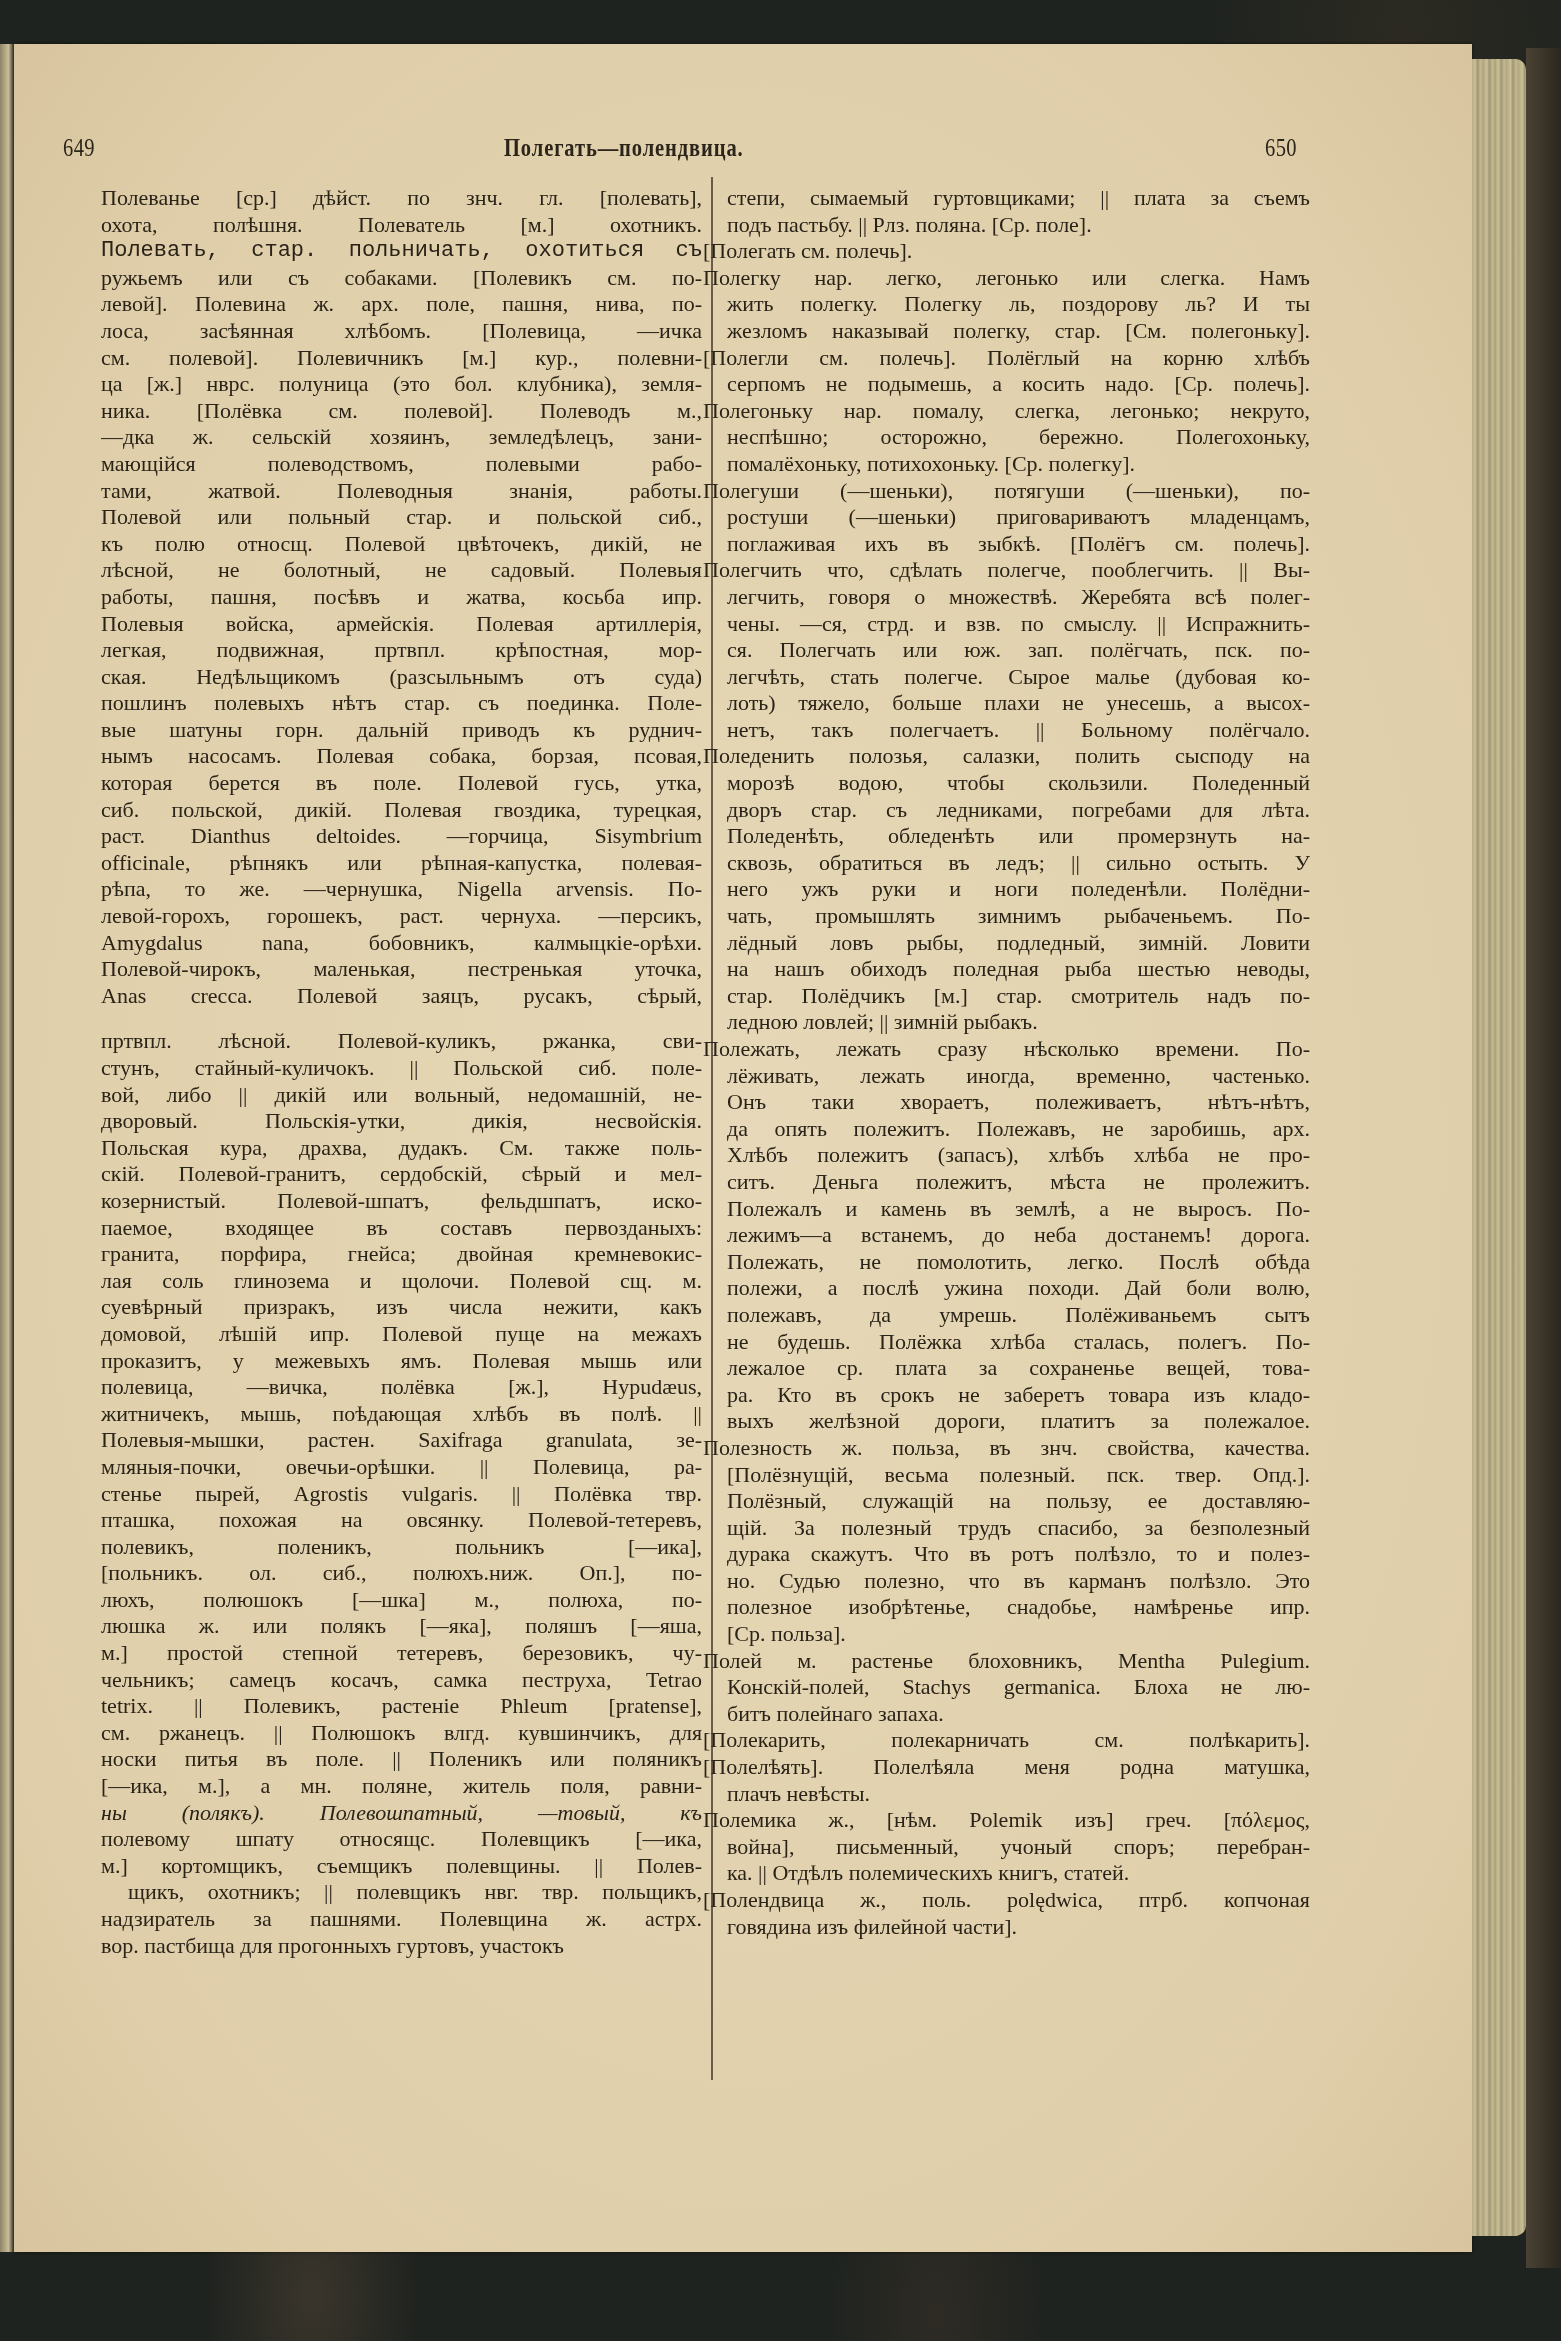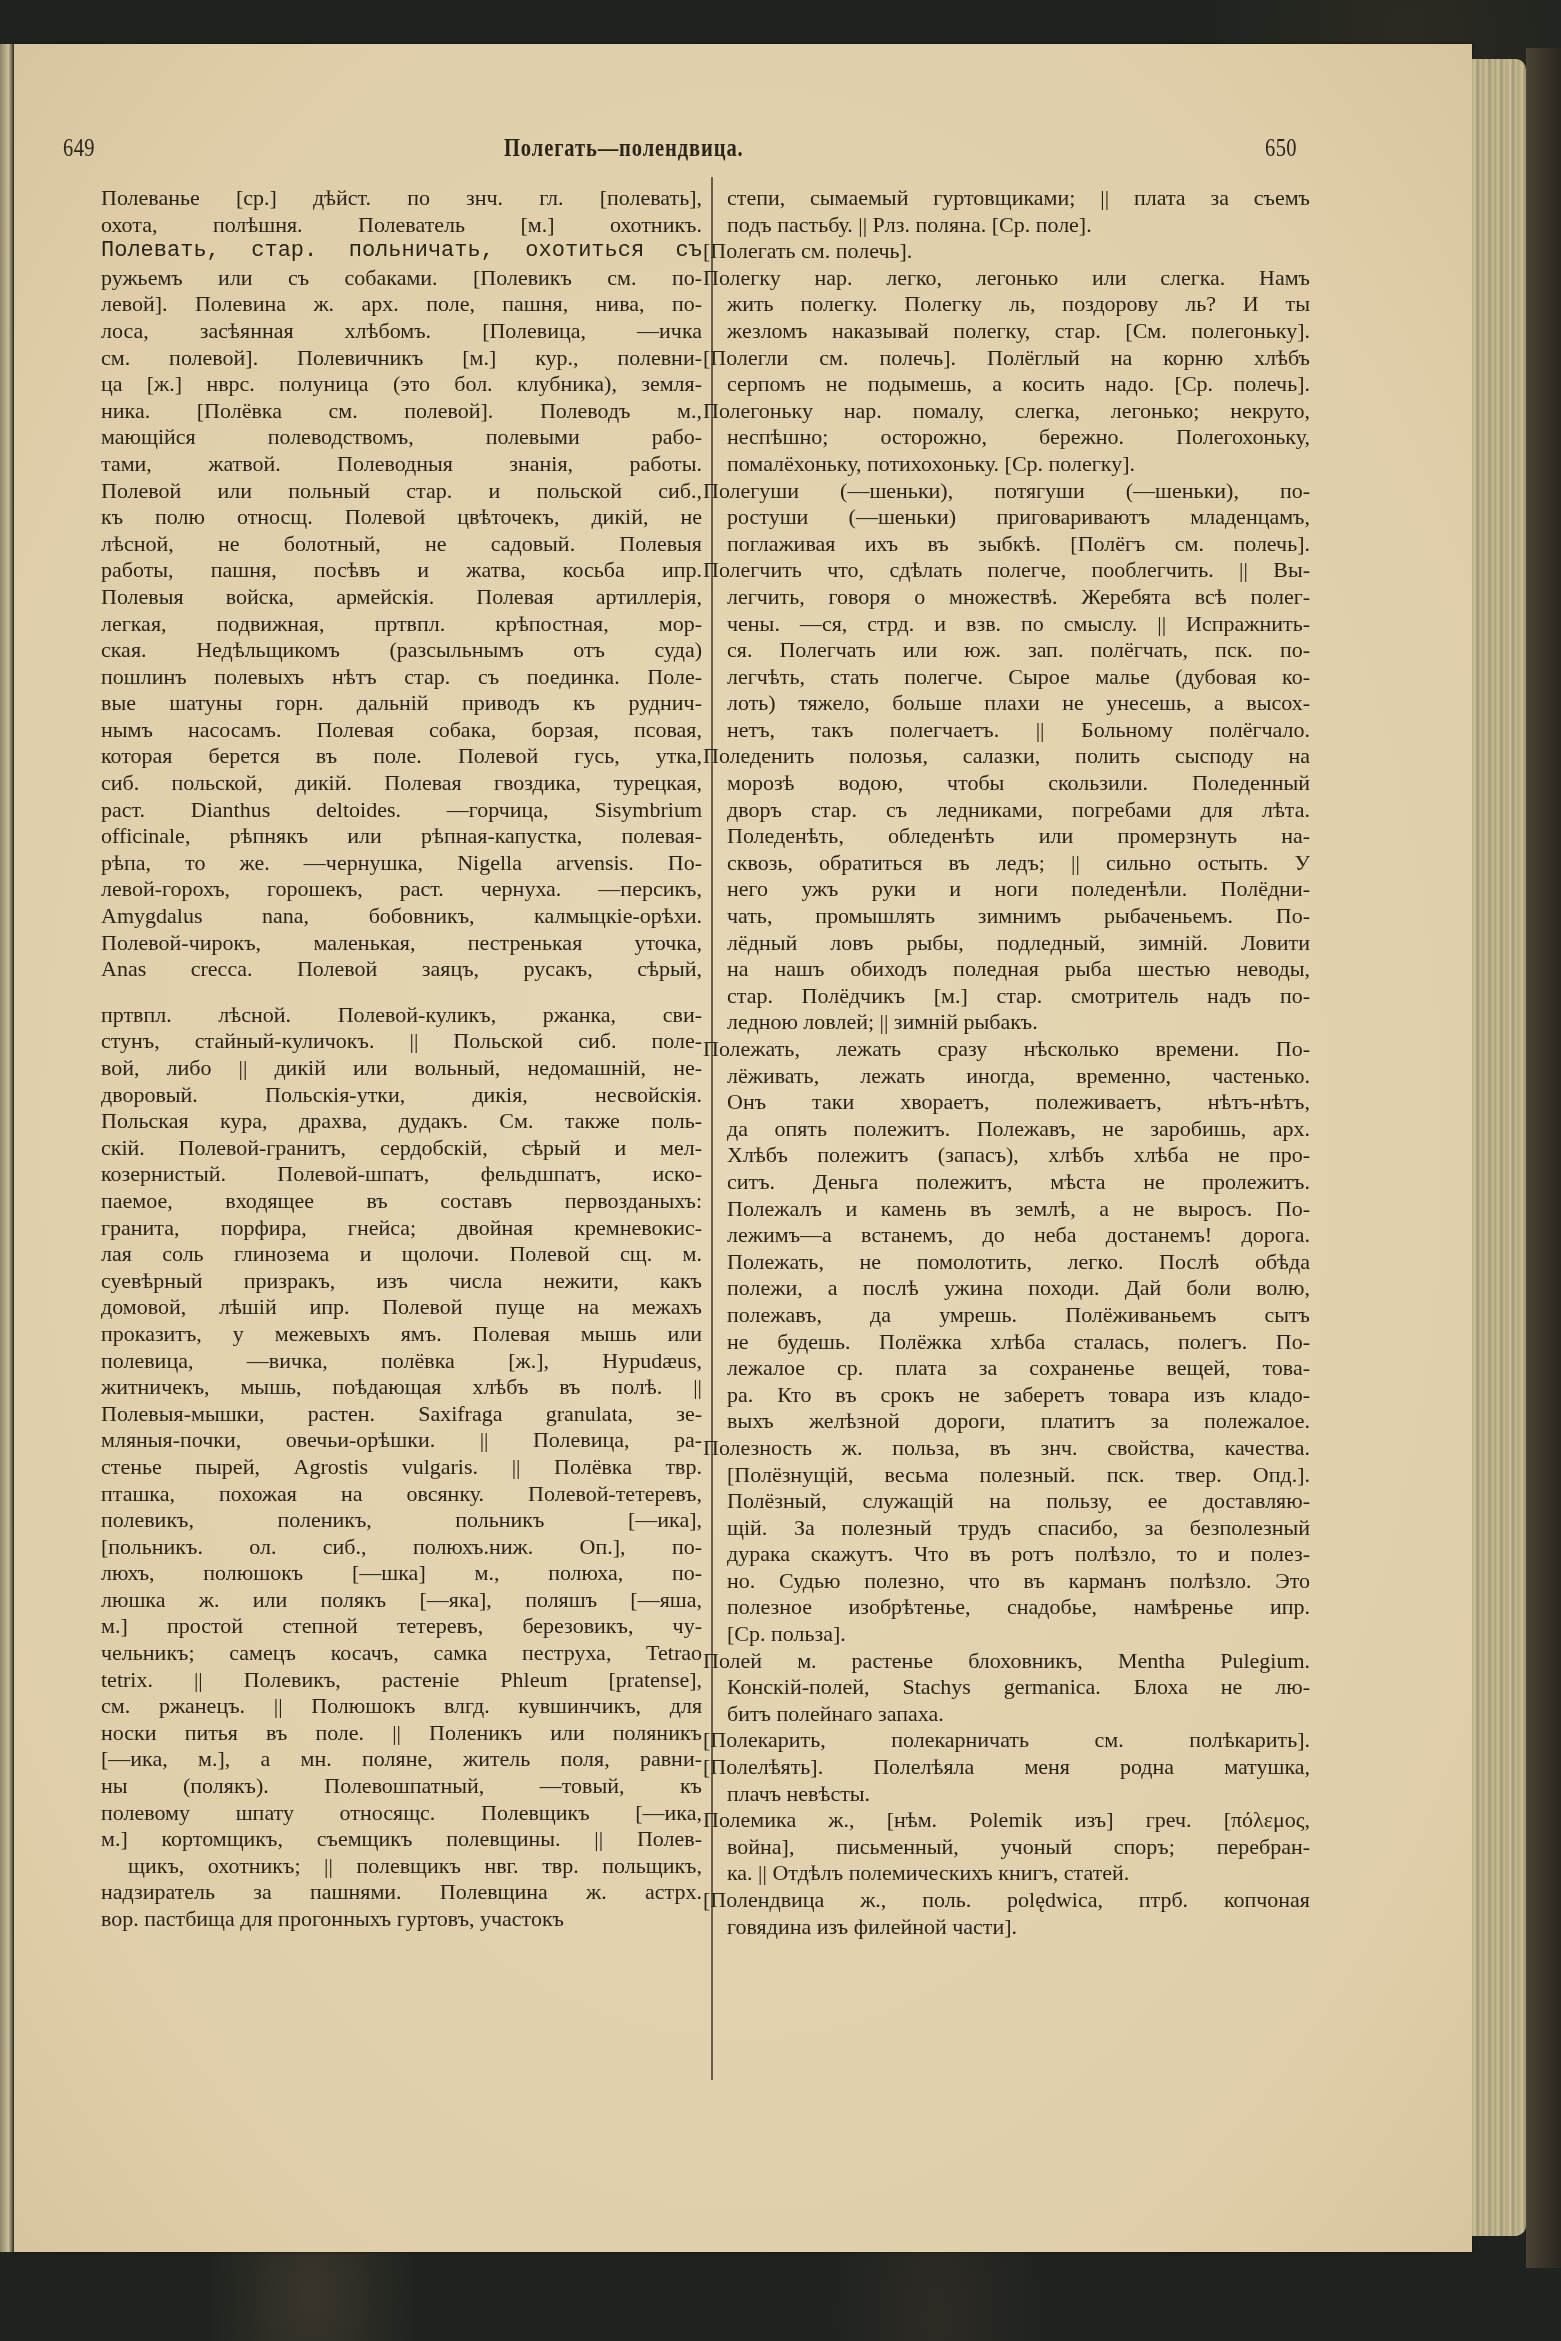--- a/index.html
+++ b/index.html
@@ -50,20 +50,21 @@
 <div class="col left" id="col-left">
     <span class="ln" style="display: block;">Полеванье [ср.] дѣйст. по знч. гл. [полевать],</span>
     <span class="ln" style="display: block;">охота, полѣшня. Полеватель [м.] охотникъ.</span>
     <span class="ln" style="display: block; font-family: Liberation Mono, monospace;">Полевать, стар. польничать, охотиться съ</span>
     <span class="ln" style="display: block;">ружьемъ или съ собаками. [Полевикъ см. по-</span>
     <span class="ln" style="display: block;">левой]. Полевина ж. арх. поле, пашня, нива, по-</span>
     <span class="ln" style="display: block;">лоса, засѣянная хлѣбомъ. [Полевица, —ичка</span>
     <span class="ln" style="display: block;">см. полевой]. Полевичникъ [м.] кур., полевни-</span>
     <span class="ln" style="display: block;">ца [ж.] нврс. полуница (это бол. клубника), земля-</span>
     <span class="ln" style="display: block;">ника. [Полёвка см. полевой]. Полеводъ м.,</span>
+    <span class="ln" style="display: block;">—дка ж. сельскій хозяинъ, земледѣлецъ, зани-</span>
     <span class="ln" style="display: block;">мающійся полеводствомъ, полевыми рабо-</span>
     <span class="ln" style="display: block;">тами, жатвой. Полеводныя знанія, работы.</span>
     <span class="ln" style="display: block;">Полевой или польный стар. и польской сиб.,</span>
     <span class="ln" style="display: block;">къ полю относщ. Полевой цвѣточекъ, дикій, не</span>
     <span class="ln" style="display: block;">лѣсной, не болотный, не садовый. Полевыя</span>
     <span class="ln" style="display: block;">работы, пашня, посѣвъ и жатва, косьба ипр.</span>
     <span class="ln" style="display: block;">Полевыя войска, армейскія. Полевая артиллерія,</span>
     <span class="ln" style="display: block;">легкая, подвижная, пртвпл. крѣпостная, мор-</span>
     <span class="ln" style="display: block;">ская. Недѣльщикомъ (разсыльнымъ отъ суда)</span>
     <span class="ln" style="display: block;">пошлинъ полевыхъ нѣтъ стар. съ поединка. Поле-</span>
@@ -100,21 +101,21 @@
     <span class="ln" style="display: block;">полевикъ, поленикъ, польникъ [—ика],</span>
     <span class="ln" style="display: block;">[польникъ. ол. сиб., полюхъ.ниж. Оп.], по-</span>
     <span class="ln" style="display: block;">люхъ, полюшокъ [—шка] м., полюха, по-</span>
     <span class="ln" style="display: block;">люшка ж. или полякъ [—яка], поляшъ [—яша,</span>
     <span class="ln" style="display: block;">м.] простой степной тетеревъ, березовикъ, чу-</span>
     <span class="ln" style="display: block;">чельникъ; самецъ косачъ, самка пеструха, Tetrao</span>
     <span class="ln" style="display: block;">tetrix. || Полевикъ, растеніе Phleum [pratense],</span>
     <span class="ln" style="display: block;">см. ржанецъ. || Полюшокъ влгд. кувшинчикъ, для</span>
     <span class="ln" style="display: block;">носки питья въ поле. || Поленикъ или поляникъ</span>
     <span class="ln" style="display: block;">[—ика, м.], а мн. поляне, житель поля, равни-</span>
-    <span class="ln" style="display: block;">ны (полякъ). Полевошпатный, —товый, къ</span>
+    <span class="ln" style="display: block; font-style: italic;">ны (полякъ). Полевошпатный, —товый, къ</span>
     <span class="ln" style="display: block;">полевому шпату относящс. Полевщикъ [—ика,</span>
     <span class="ln" style="display: block;">м.] кортомщикъ, съемщикъ полевщины. || Полев-</span>
     <span class="ln" style="display: block; margin-left: 27px;">щикъ, охотникъ; || полевщикъ нвг. твр. польщикъ,</span>
     <span class="ln" style="display: block;">надзиратель за пашнями. Полевщина ж. астрх.</span>
     <span class="ln last" style="display: block;">вор. пастбища для прогонныхъ гуртовъ, участокъ</span>
   </div>
 <div class="divider"></div>
 <div class="col right" id="col-right">
     <span class="ln indent" style="display: block;">степи, сымаемый гуртовщиками; || плата за съемъ</span>
     <span class="ln indent last" style="display: block;">подъ пастьбу. || Рлз. поляна. [Ср. поле].</span>

